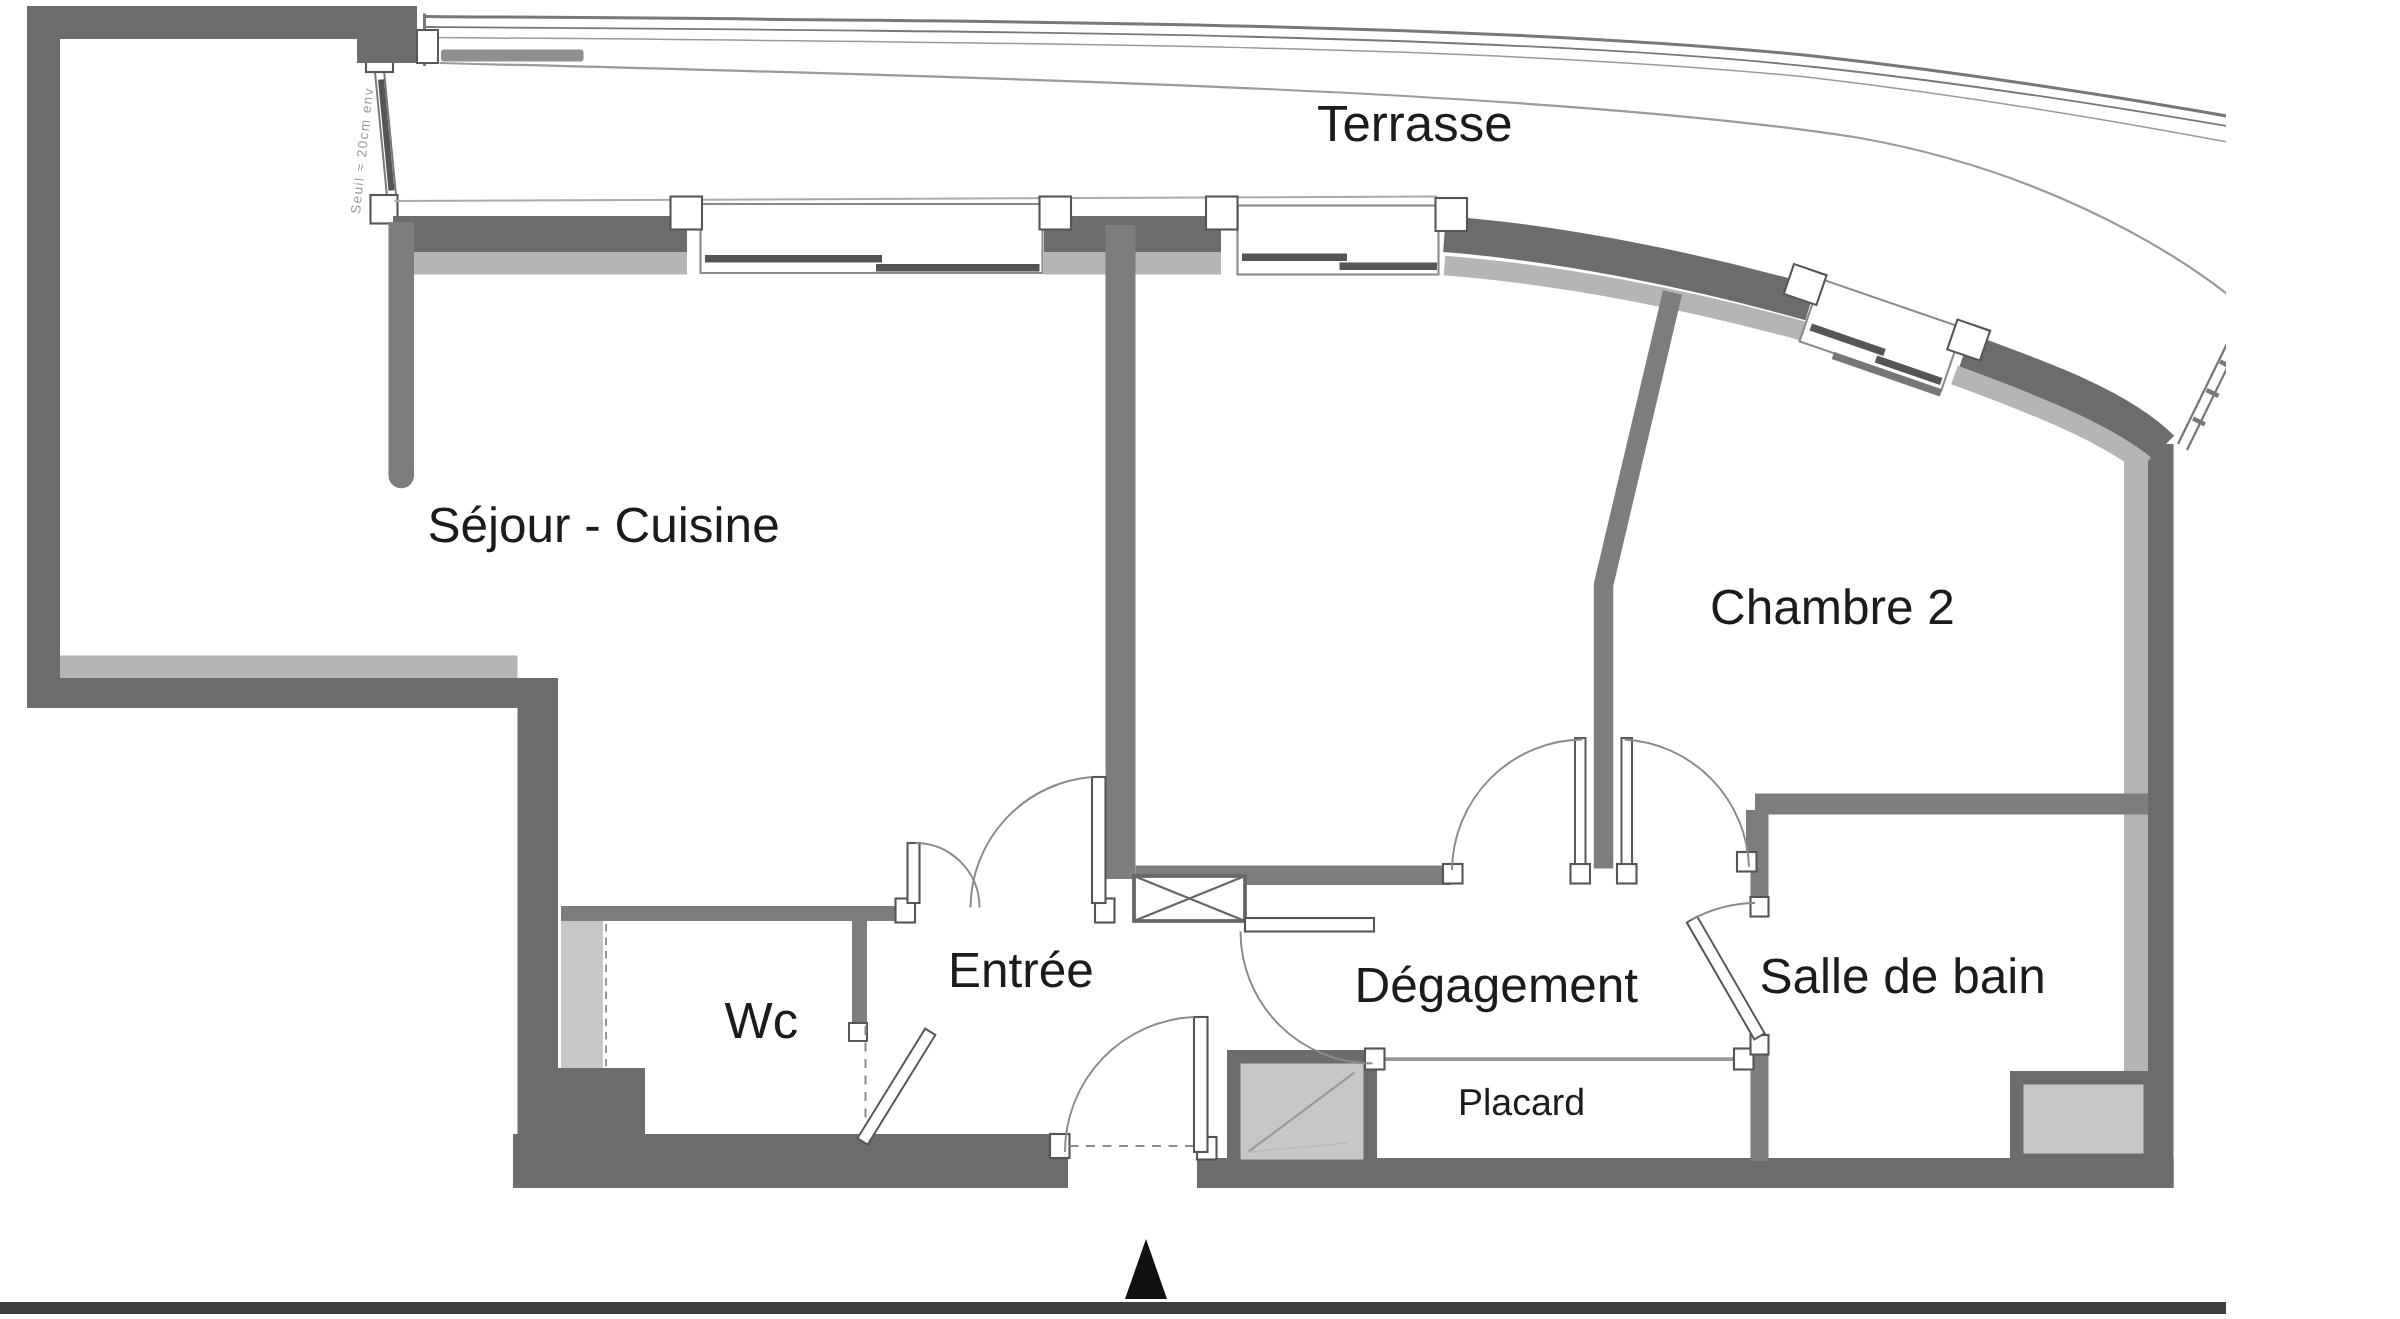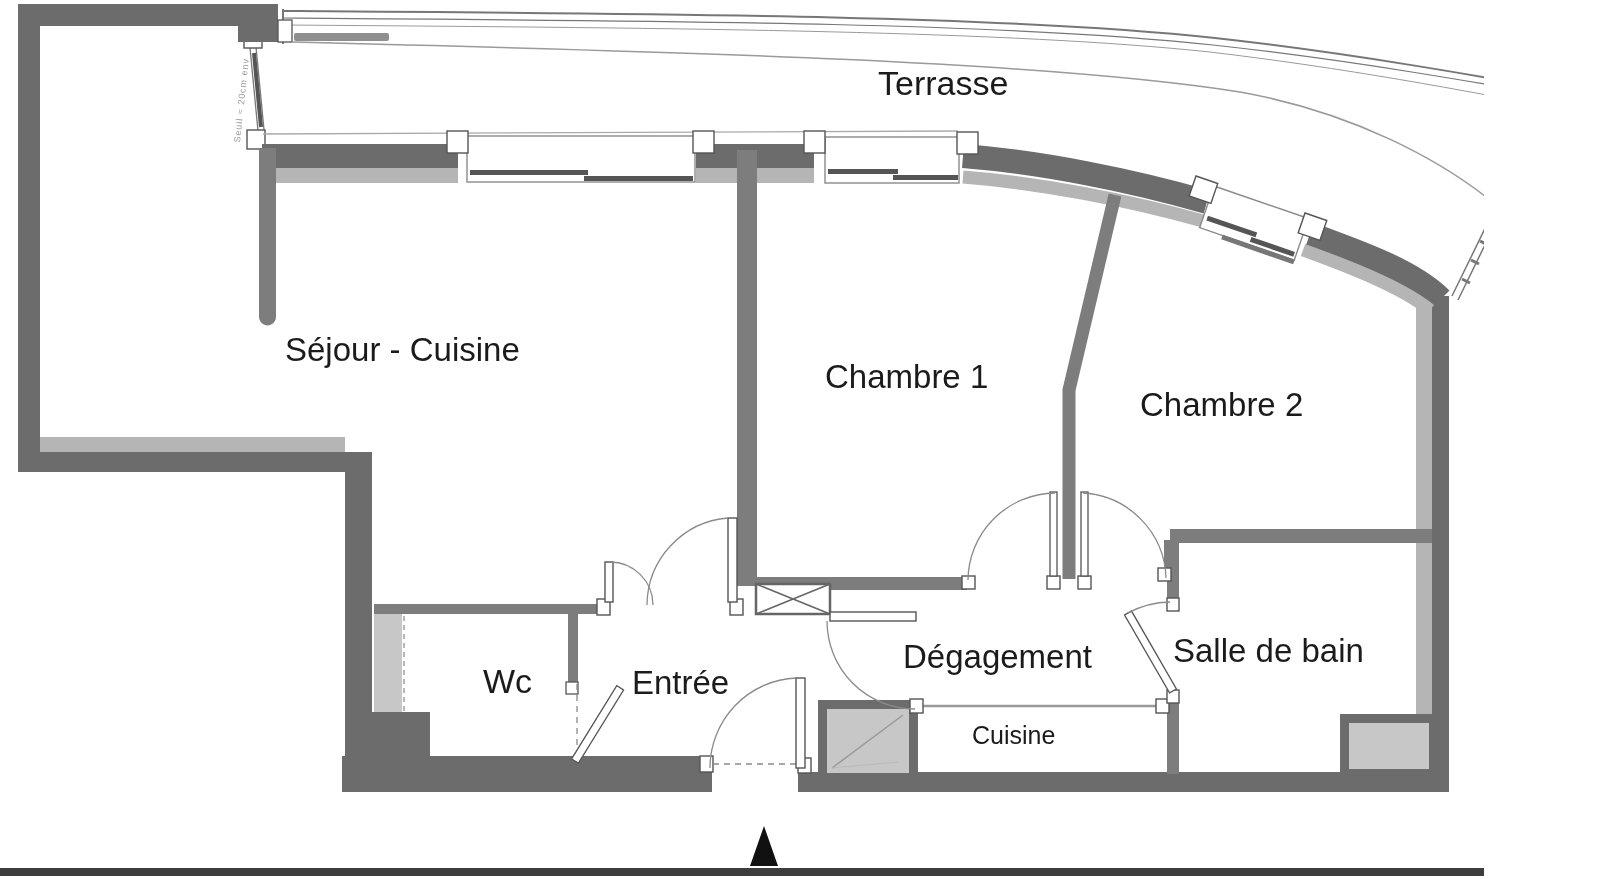--- a/index.html
+++ b/index.html
@@ -225,22 +225,21 @@
     <path d="M1128,613 A91,91 0 0 1 1170,602" fill="none" stroke="#8a8a8a" stroke-width="1.3"></path>
   </g>
 
   <polygon points="764,826 750,866 778,866" fill="#111"></polygon>
 
   <rect x="0" y="868" width="1600" height="8" fill="#3d3d3d"></rect>
 </svg>
 
   <div class="room-label big" style="left:878px;top:64px;">Terrasse</div>
   <div class="room-label" style="left:285px;top:331px;">Séjour - Cuisine</div>
-  <div class="room-label" style="left:825px;top:358px;">Chambre 1</div>
   <div class="room-label" style="left:1140px;top:386px;">Chambre 2</div>
   <div class="room-label big" style="left:455px;top:662px;margin-left:28px;">Wc</div>
-  <div class="room-label" style="left:632px;top:664px;">Entrée</div>
+  <div class="room-label" style="left:632px;top:628px;">Entrée</div>
   <div class="room-label" style="left:1173px;top:632px;">Salle de bain</div>
   <div class="room-label" style="left:903px;top:638px;">Dégagement</div>
-  <div class="room-label small" style="left:972px;top:721px;">Cuisine</div>
+  <div class="room-label small" style="left:972px;top:721px;">Placard</div>
 
   <div class="tiny-note">Seuil ≈ 20cm env</div>
 </div>
 
 </body></html>

